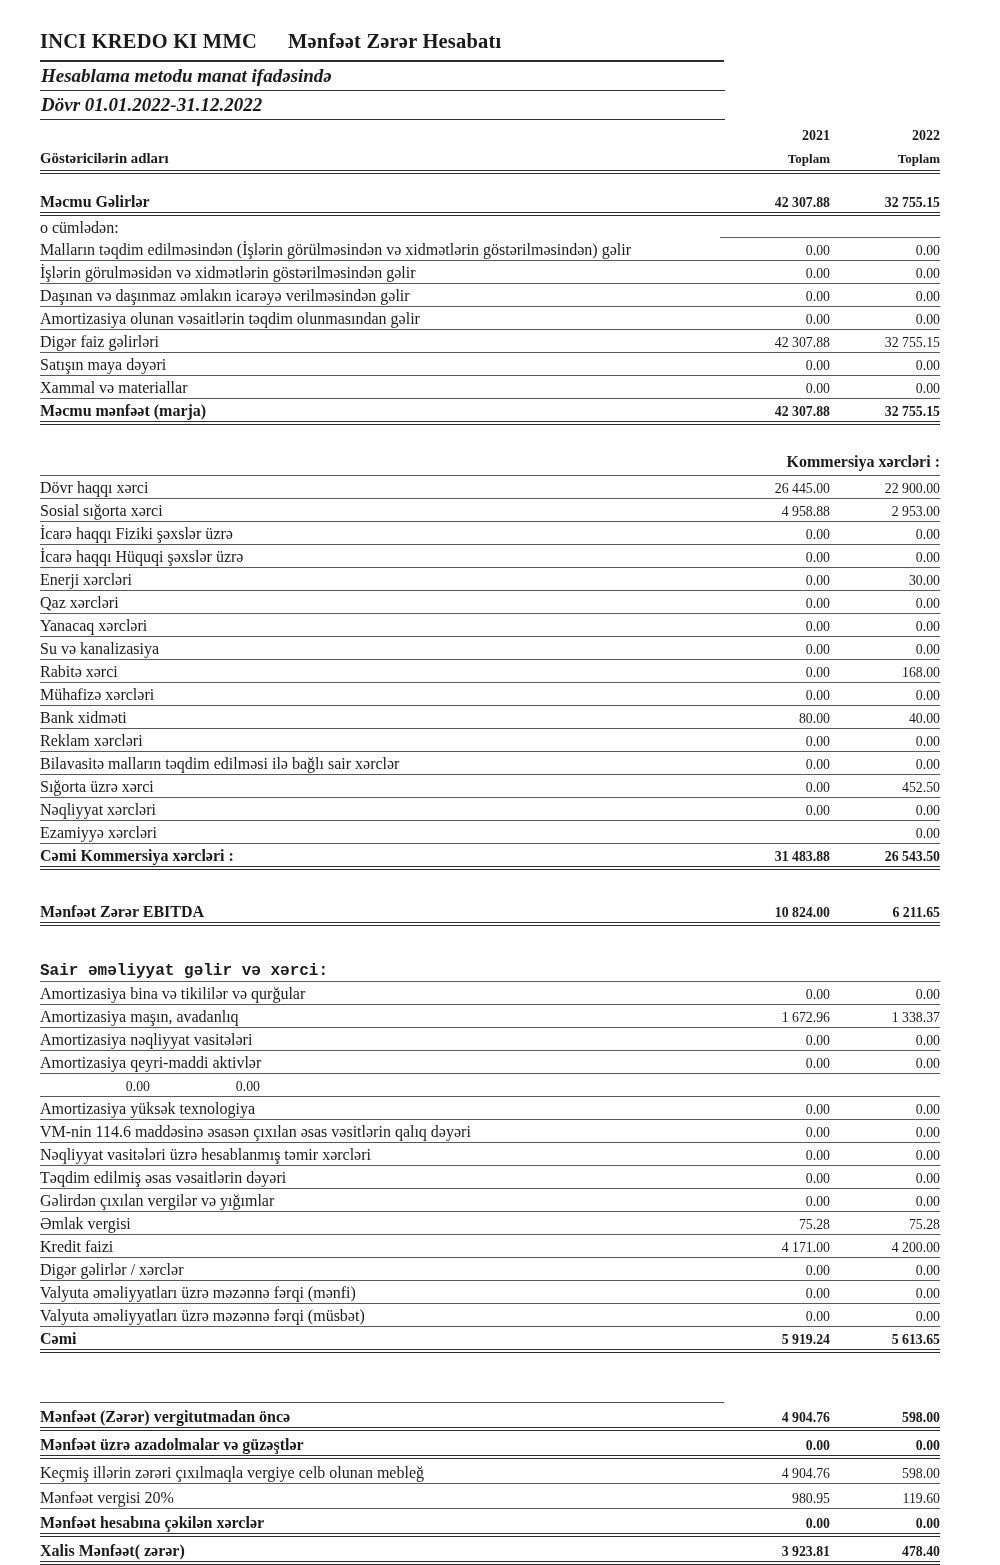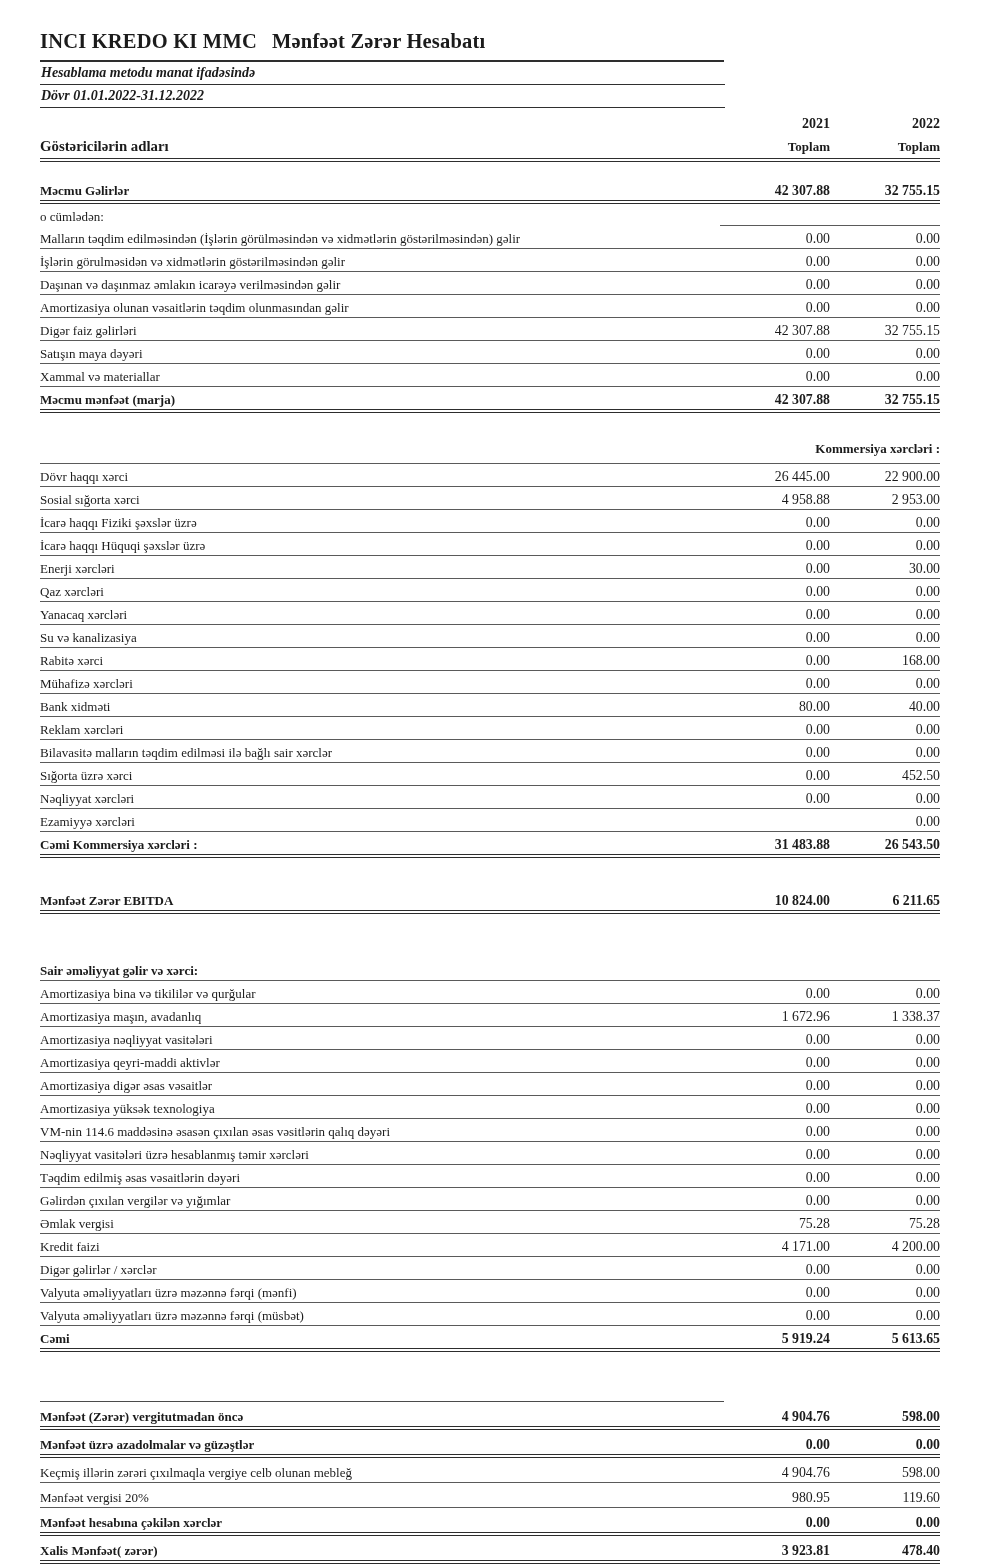--- a/index.html
+++ b/index.html
@@ -5,37 +5,37 @@
   html,body { margin:0; padding:0; background:#e8e8e8; }
   .page {
     width:1000px; height:1565px; margin:0 auto; background:#ffffff;
     font-family:"Liberation Serif","DejaVu Serif",serif; color:#1b1b1b;
     overflow:hidden; position:relative; box-sizing:border-box;
   }
   .content { padding:30px 60px 0 40px; }
 
   .title-row { font-weight:bold; font-size:20.5px; letter-spacing:.2px;
     width:684px; border-bottom:2px solid #2e2e2e; padding-bottom:7px; white-space:nowrap; }
-  .title-row .report-title { margin-left:15px;text-align:center; }
+  .title-row .report-title { margin-left:31px;text-align:center; }
 
   .subline { width:684px; border-bottom:1.8px solid #2f2f2f;
-    font-style:italic; font-weight:bold; font-size:14px;
+    font-style:italic; font-weight:bold; font-size:19px;
     padding:3px 0 3px 1px; white-space:nowrap; }
 
   .colhead { display:flex; align-items:flex-end; margin-top:8px;
     border-bottom:4px double #2e2e2e; padding-bottom:3px; }
   .name-hdr { flex:1; font-weight:bold; font-size:14.8px; }
   .vals { display:flex; align-items:flex-end; width:220px; align-self:stretch; }
   .yearcol { display:flex; flex-direction:column; align-items:flex-end; width:110px; }
   .yr { font-size:14px; font-weight:bold; }
   .tp { font-size:13px; font-weight:bold; margin-top:7px;margin-left:9px; }
 
   #tbody { margin-top:0; }
   .row { display:flex; align-items:flex-end; height:22px; position:relative; }
-  .row .lbl { flex:1; font-size:13px; padding-bottom:1px; white-space:nowrap; }
+  .row .lbl { flex:1; font-size:16px; padding-bottom:1px; white-space:nowrap; }
   .row .v { width:110px; text-align:right; font-size:13.8px; padding-bottom:1px; white-space:nowrap; }
   .rule-s { border-bottom:1.2px solid rgba(43,43,43,.78); }
   .rule-d { border-bottom:4px double #2d2d2d; }
   .rule-r .vals { border-bottom:1.2px solid rgba(43,43,43,.78); }
   .bold .lbl, .bold .v { font-weight:bold; }
   .topline::before { content:""; position:absolute; left:0; top:-3px; width:76%;
     border-top:1.6px solid rgba(43,43,43,.85); }
 </style>
 </head>
 <body>
@@ -261,21 +261,21 @@
       <span class="v v2">26 543.50</span>
     </span>
   </div>
         <div class="row rule-d bold" style="margin-top: 30px;">
     <span class="lbl">Mənfəət Zərər EBITDA</span>
     <span class="vals">
       <span class="v v1">10 824.00</span>
       <span class="v v2">6 211.65</span>
     </span>
   </div>
-        <div class="row rule-s bold" style="margin-top: 44px;">
+        <div class="row rule-s bold" style="margin-top: 33px; font-family: Liberation Mono, monospace;">
     <span class="lbl">Sair əməliyyat gəlir və xərci:</span>
     <span class="vals">
       <span class="v v1"></span>
       <span class="v v2"></span>
     </span>
   </div>
         <div class="row rule-s">
     <span class="lbl">Amortizasiya bina və tikililər və qurğular</span>
     <span class="vals">
       <span class="v v1">0.00</span>
@@ -297,21 +297,20 @@
     </span>
   </div>
         <div class="row rule-s">
     <span class="lbl">Amortizasiya qeyri-maddi aktivlər</span>
     <span class="vals">
       <span class="v v1">0.00</span>
       <span class="v v2">0.00</span>
     </span>
   </div>
         <div class="row rule-s">
-    <span class="lbl">Amortizasiya digər əsas vəsaitlər</span>
     <span class="vals">
       <span class="v v1">0.00</span>
       <span class="v v2">0.00</span>
     </span>
   </div>
         <div class="row rule-s">
     <span class="lbl">Amortizasiya yüksək texnologiya</span>
     <span class="vals">
       <span class="v v1">0.00</span>
       <span class="v v2">0.00</span>

